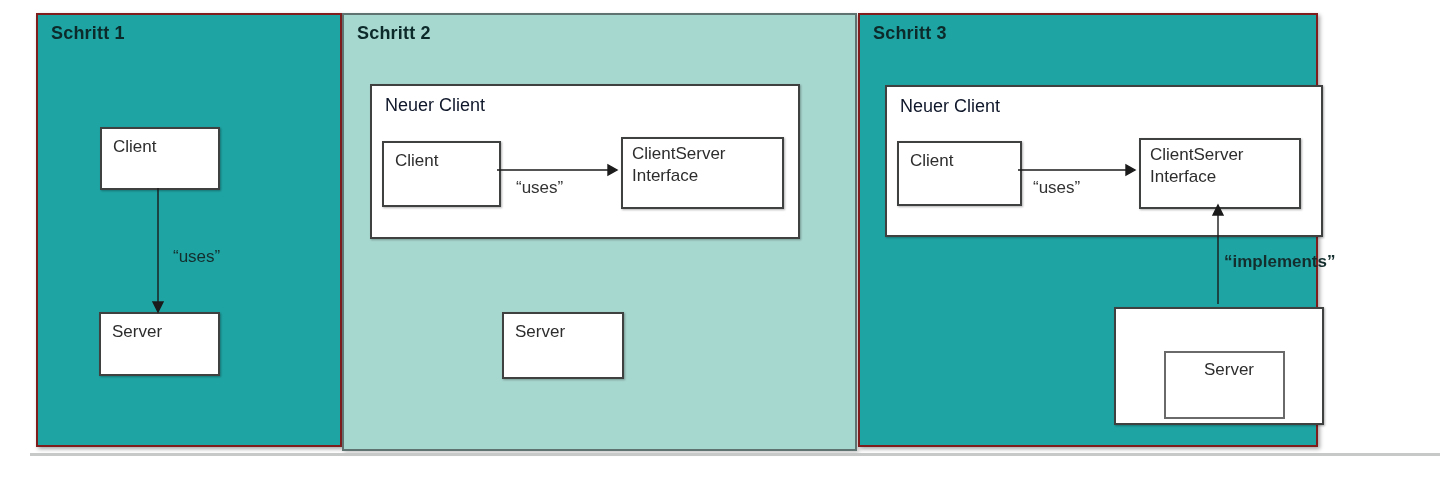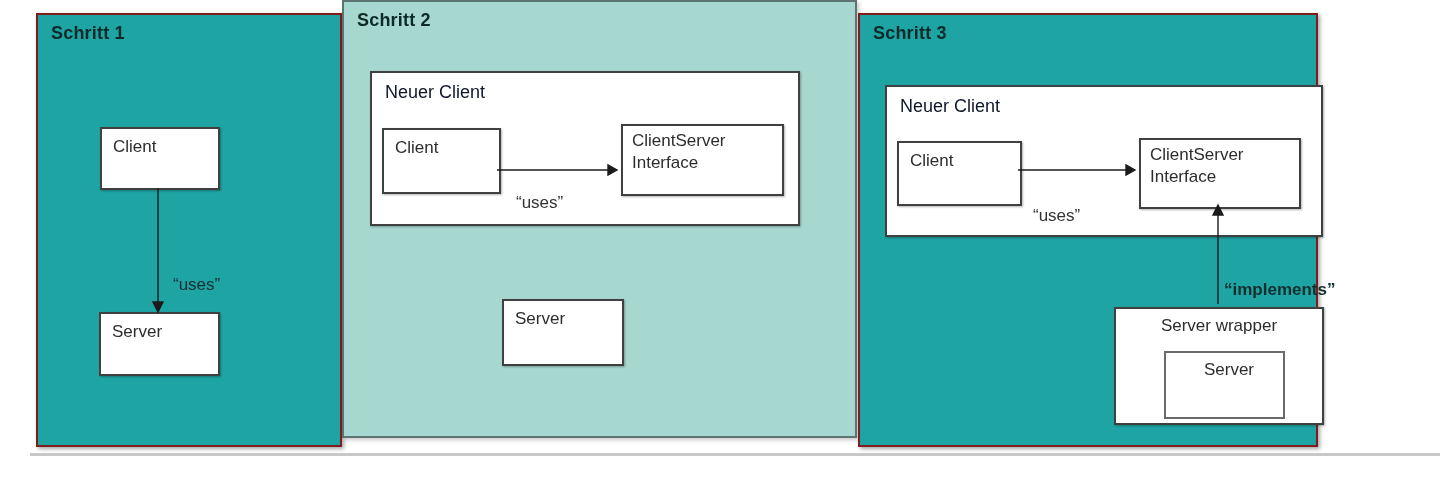--- a/index.html
+++ b/index.html
@@ -32,21 +32,21 @@
   .box.centered .lbl{padding:6px 4px 0 4px;text-align:center;}
   .inner-box{
     position:absolute;background:#ffffff;border:2px solid #6a6a6a;
     box-sizing:border-box;
   }
   .container-title{
     position:absolute;top:9px;left:13px;
     font-size:18px;color:#0f172a;
   }
   .edge-label{
-    position:absolute;font-size:17px;color:#142e2e;white-space:nowrap;margin-top:28px;
+    position:absolute;font-size:17px;color:#142e2e;white-space:nowrap;
   }
   .edge-label.onwhite{color:#333333;}
   .divider{
     position:absolute;left:30px;top:453px;width:1410px;height:3px;
     background:#c7c9c9;
   }
   svg.overlay{position:absolute;left:0;top:0;pointer-events:none;}
 </style>
 </head>
 <body>
@@ -60,21 +60,21 @@
       <span class="lbl">Client</span>
     </div>
 
     <div class="edge-label" style="left:135px;top:232px;">“uses”</div>
 
     <div class="box" style="left:61px;top:297px;width:121px;height:64px;">
       <span class="lbl">Server</span>
     </div>
   </div>
 
-  <div class="panel light" style="left:342px;top:0;width:515px;height:438px;">
+  <div class="panel light" style="left:342px;top:13px;width:515px;height:438px;">
     <div class="panel-title">Schritt 2</div>
 
     <div class="box" style="left:26px;top:69px;width:430px;height:155px;">
       <div class="container-title">Neuer Client</div>
 
       <div class="box" style="left:10px;top:55px;width:119px;height:66px;">
         <span class="lbl">Client</span>
       </div>
 
       <div class="box" style="left:249px;top:51px;width:163px;height:72px;">
@@ -102,21 +102,20 @@
       <div class="box" style="left:252px;top:51px;width:162px;height:71px;">
         <span class="lbl" style="padding:4px 4px 0 9px;">ClientServer Interface</span>
       </div>
 
       <div class="edge-label onwhite" style="left:146px;top:91px;">“uses”</div>
     </div>
 
     <div class="edge-label" style="left:364px;top:237px;font-weight:bold;">“implements”</div>
 
     <div class="box centered" style="left:254px;top:292px;width:210px;height:118px;">
-      <span class="lbl">Server wrapper</span>
       <div class="inner-box" style="left:48px;top:42px;width:121px;height:68px;">
         <span class="lbl" style="padding:6px 4px 0 13px;">Server</span>
       </div>
     </div>
   </div>
 
   <svg class="overlay" width="1440" height="480" viewBox="0 0 1440 480">
     <g stroke="#1b1b1b" stroke-width="1.4" fill="#1b1b1b">
 
       <g>

